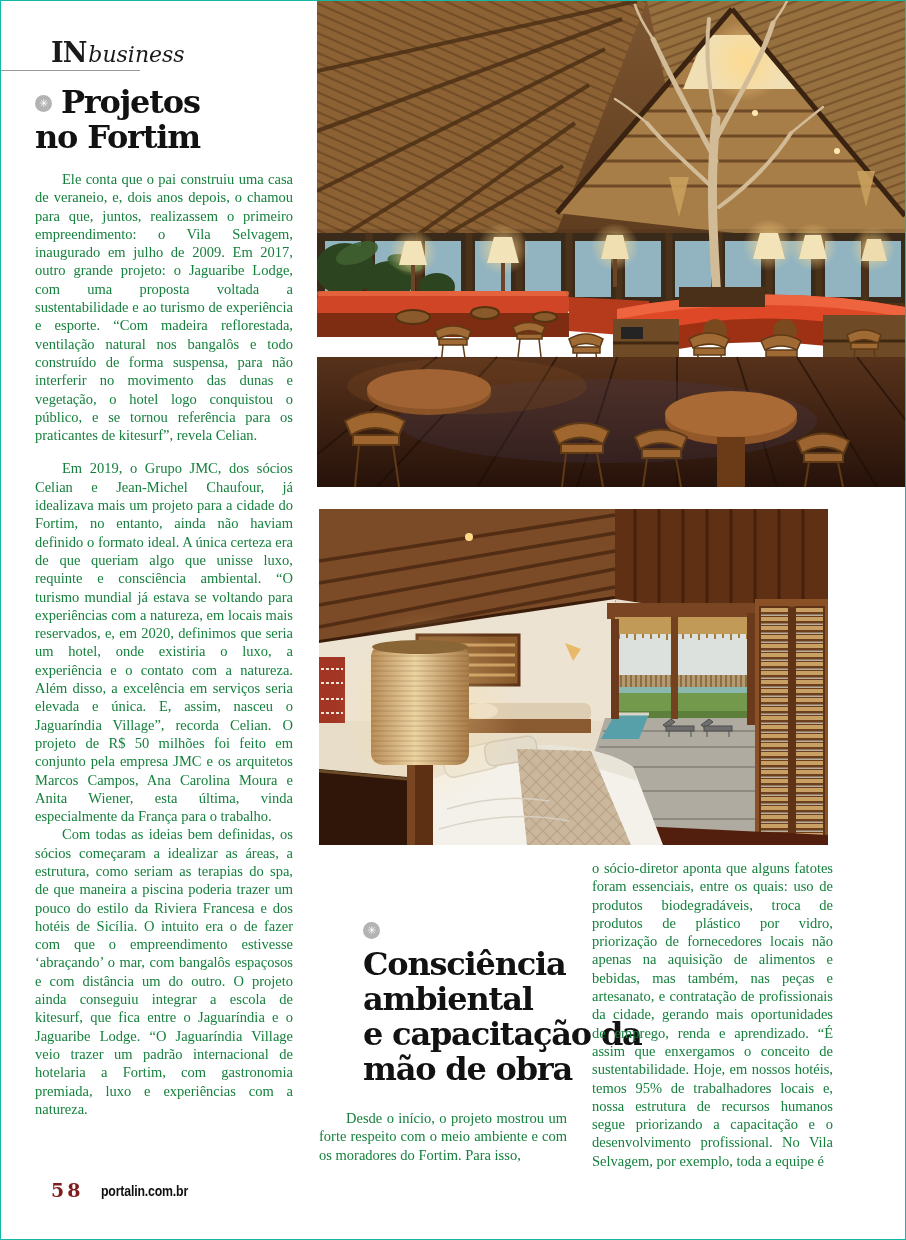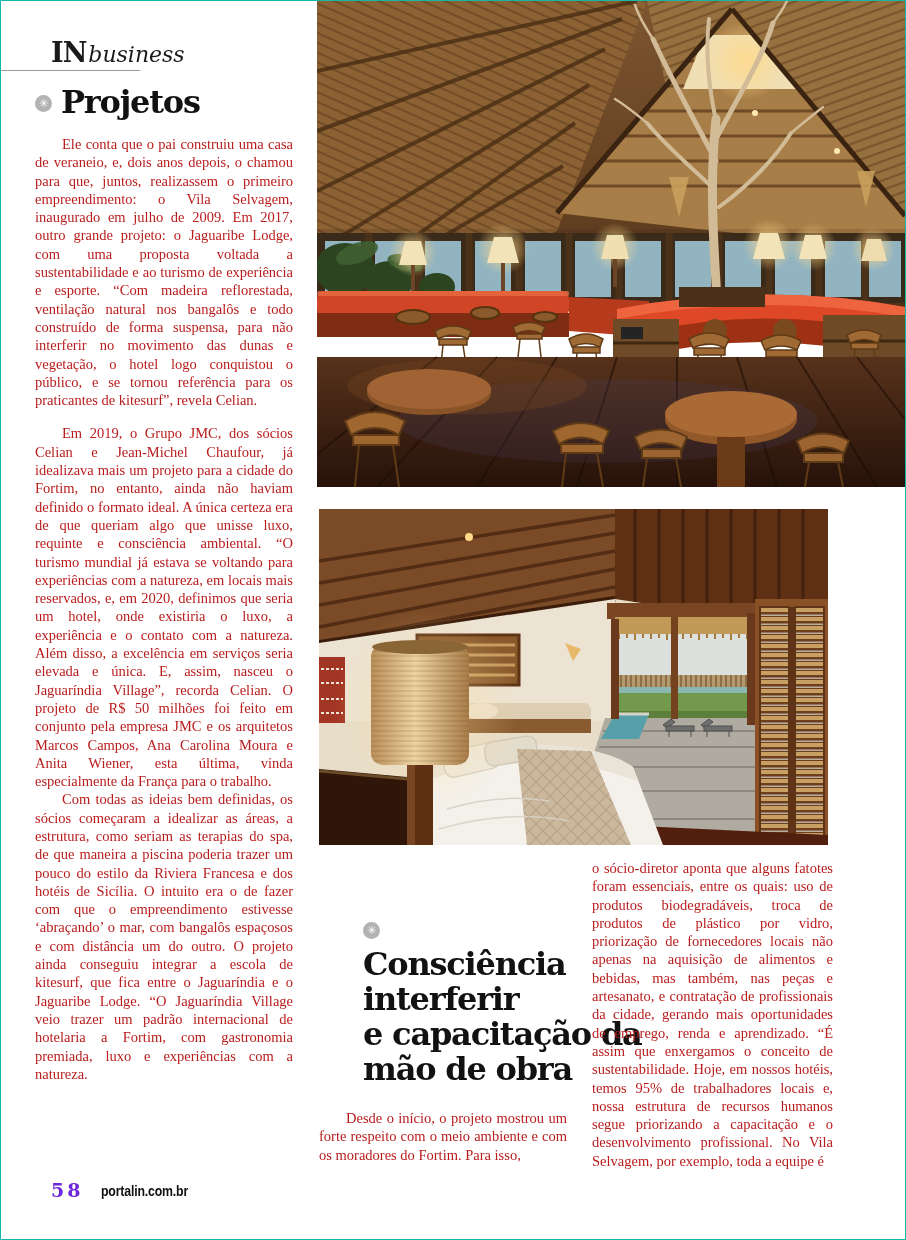--- a/index.html
+++ b/index.html
@@ -20,55 +20,55 @@
   }
   .sec-title .tline{display:block;white-space:nowrap;}
   .bullet{
     display:inline-block;width:17px;height:17px;border-radius:50%;
     background:#b3b3b3;color:#ffffff;font-size:11px;line-height:17px;text-align:center;
     font-family:"DejaVu Sans", sans-serif;vertical-align:6px;margin-right:9px;letter-spacing:0;
   }
   
   .body-par{
     margin:0;font-size:14.5px;line-height:18.3px;text-align:justify;
-    font-family:"Liberation Serif", serif;color:#b91c1c;
+    font-family:"Liberation Serif", serif;color:#15803d;
   }
   .indent{text-indent:27px;}
   .col-left{position:absolute;left:34px;top:84px;width:258px;}
   .col-mid{position:absolute;left:318px;top:858px;width:248px;}
   .col-right{position:absolute;left:591px;top:858px;width:241px;}
   .mt16{margin-top:15px;}
   .mt26{margin-top:27px;}
   .mt22{margin-top:22px;}
   
   .photo{position:absolute;overflow:hidden;}
   .photo-restaurant{left:316px;top:0;width:588px;height:486px;}
   .photo-bedroom{left:318px;top:508px;width:509px;height:336px;}
   .photo svg{display:block;width:100%;height:100%;}
   
   .footer{position:absolute;left:50px;top:1178px;white-space:nowrap;}
-  .page-num{font-family:"DejaVu Serif", serif;font-weight:700;font-size:19px;letter-spacing:3px;color:#6d28d9;}
+  .page-num{font-family:"DejaVu Serif", serif;font-weight:700;font-size:19px;letter-spacing:3px;color:#7f1d1d;}
   .site{
     display:inline-block;margin-left:18px;font-family:"Liberation Sans", sans-serif;
     font-weight:700;font-size:15px;color:#111;transform:scaleX(.82);transform-origin:left center;
     letter-spacing:-0.2px;vertical-align:1px;
   }
 </style>
 </head>
 <body>
 
 <div class="page">
 
   <div class="masthead">
     <span class="brand-bold">IN</span><span class="brand-italic">business</span>
   </div>
   <div class="masthead-rule"></div>
 
   <div class="col-left">
-    <h2 class="sec-title"><span class="bullet">✳</span><span>Projetos</span></h2>
+    <h2 class="sec-title"><span class="bullet">✳</span><span>Projetos</span><span class="tline">no Fortim</span></h2>
     <p class="body-par indent mt16">Ele conta que o pai construiu uma casa de veraneio, e, dois anos depois, o chamou para que, juntos, realizassem o primeiro empreendimento: o Vila Selvagem, inaugurado em julho de 2009. Em 2017, outro grande projeto: o Jaguaribe Lodge, com uma proposta voltada a sustentabilidade e ao turismo de experiência e esporte. “Com madeira reflorestada, ventilação natural nos bangalôs e todo construído de forma suspensa, para não interferir no movimento das dunas e vegetação, o hotel logo conquistou o público, e se tornou referência para os praticantes de kitesurf”, revela Celian.</p>
     <p class="body-par indent mt16">Em 2019, o Grupo JMC, dos sócios Celian e Jean-Michel Chaufour, já idealizava mais um projeto para a cidade do Fortim, no entanto, ainda não haviam definido o formato ideal. A única certeza era de que queriam algo que unisse luxo, requinte e consciência ambiental.  “O turismo mundial já estava se voltando para experiências com a natureza, em locais mais reservados, e, em 2020, definimos que seria um hotel, onde existiria o luxo, a experiência e o contato com a natureza. Além disso, a excelência em serviços seria elevada e única. E, assim, nasceu o Jaguaríndia Village”, recorda Celian. O projeto de R$ 50 milhões foi feito em conjunto pela empresa JMC e os arquitetos Marcos Campos, Ana Carolina Moura e Anita Wiener, esta última, vinda especialmente da França para o trabalho.</p>
     <p class="body-par indent">Com todas as ideias bem definidas, os sócios começaram a idealizar as áreas, a estrutura, como seriam as terapias do spa, de que maneira a piscina poderia trazer um pouco do estilo da Riviera Francesa e dos hotéis de Sicília. O intuito era o de fazer com que o empreendimento estivesse ‘abraçando’ o mar, com bangalôs espaçosos e com distância um do outro. O projeto ainda conseguiu integrar a escola de kitesurf, que fica entre o Jaguaríndia e o Jaguaribe Lodge. “O Jaguaríndia Village veio trazer um padrão internacional de hotelaria a Fortim, com gastronomia premiada, luxo e experiências com a natureza.</p>
   </div>
 
   <div class="photo photo-restaurant">
     <svg viewBox="0 0 588 486" preserveAspectRatio="none">
       <defs>
         <linearGradient id="roofG" x1="0" y1="0" x2="0" y2="1">
           <stop offset="0" stop-color="#7d5530"></stop>
@@ -484,21 +484,21 @@
       <ellipse cx="101" cy="138" rx="48" ry="7" fill="#8a6536"></ellipse>
       <rect x="88" y="256" width="26" height="80" fill="#5d3014"></rect>
       <rect x="88" y="256" width="8" height="80" fill="#7a4522"></rect>
 
       <polygon points="0,260 88,268 88,336 0,336" fill="#2f1608"></polygon>
       <line x1="0" y1="262" x2="88" y2="270" stroke="#6b4a28" stroke-width="3"></line>
     </svg>
   </div>
 
   <div class="col-mid">
-    <h2 class="sec-title" style="margin-top:53px;margin-left:44px;"><span class="bullet">✳</span><span>Consciência</span><span class="tline">interferir</span><span class="tline">e capacitação da</span><span class="tline">mão de obra</span></h2>
+    <h2 class="sec-title" style="margin-top:53px;margin-left:44px;"><span class="bullet">✳</span><span>Consciência</span><span class="tline">ambiental</span><span class="tline">e capacitação da</span><span class="tline">mão de obra</span></h2>
     <p class="body-par indent mt22">Desde o início, o projeto mostrou um forte respeito com o meio ambiente e com os moradores do Fortim. Para isso,</p>
   </div>
 
   <div class="col-right">
     <p class="body-par">o sócio-diretor aponta que alguns fatotes foram essenciais, entre os quais: uso de produtos biodegradáveis, troca de produtos de plástico por vidro, priorização de fornecedores locais não apenas na aquisição de alimentos e bebidas, mas também, nas peças e artesanato, e contratação de profissionais da cidade, gerando mais oportunidades de emprego, renda e aprendizado. “É assim que enxergamos o conceito de sustentabilidade. Hoje, em nossos hotéis, temos 95% de trabalhadores locais e, nossa estrutura de recursos humanos segue priorizando a capacitação e o desenvolvimento profissional. No Vila Selvagem, por exemplo, toda a equipe  é</p>
   </div>
 
   <div class="footer">
     <span class="page-num">58</span><span class="site">portalin.com.br</span>
   </div>

